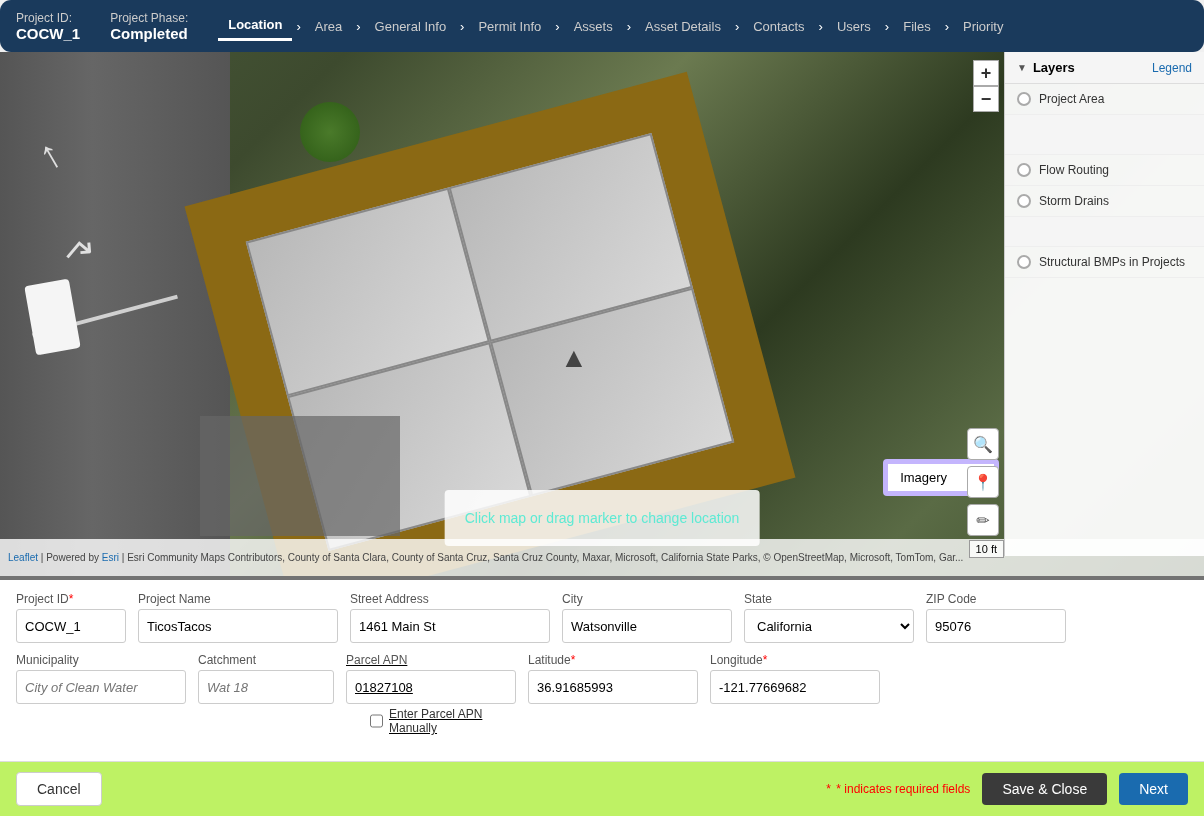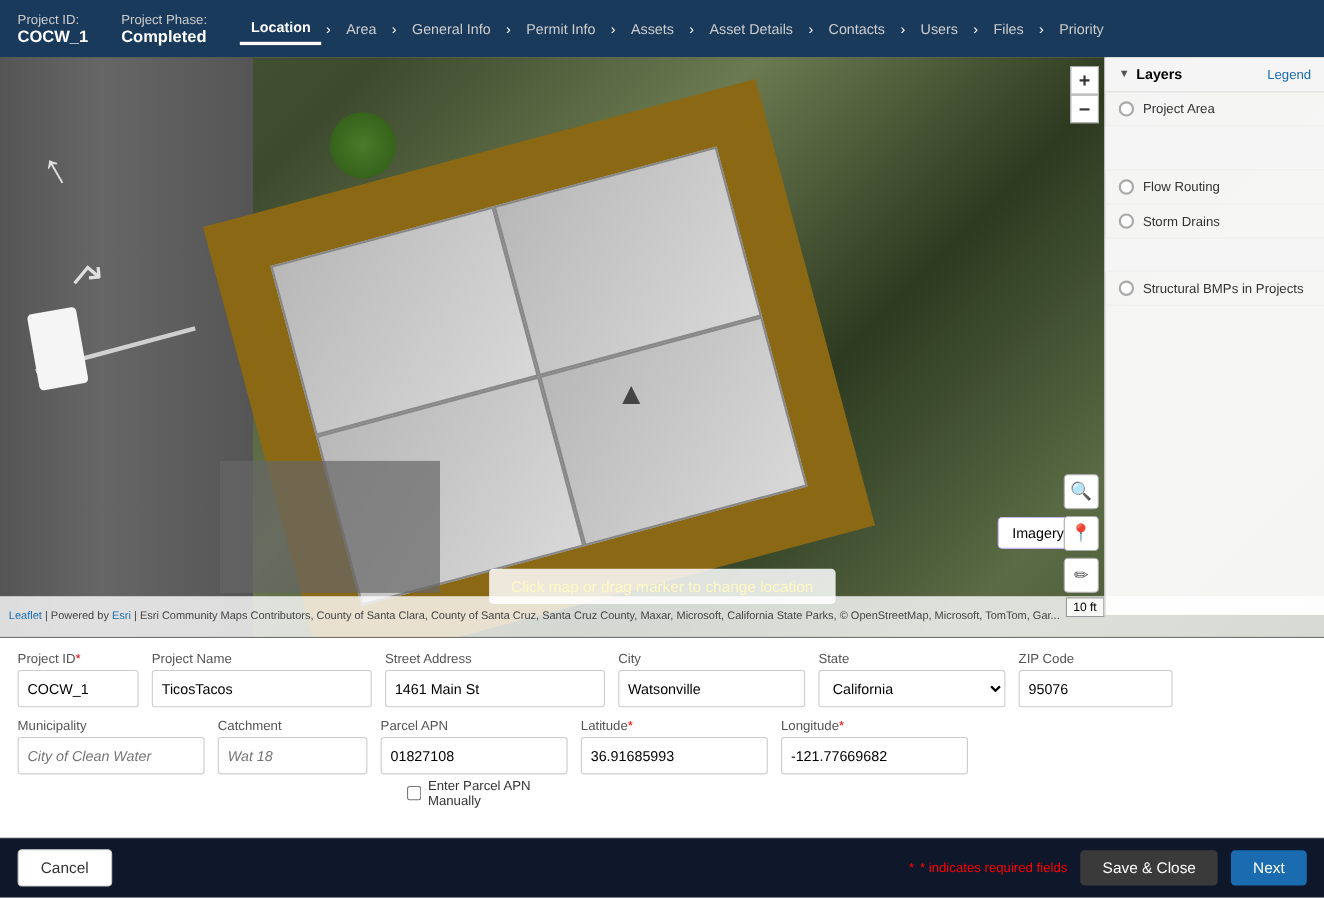--- a/index.html
+++ b/index.html
@@ -7,20 +7,21 @@
 
     
     .header {
       background: #1a3a5c;
       color: white;
       display: flex;
       align-items: center;
       padding: 0 16px;
       height: 52px;
       flex-shrink: 0;
+      border-radius: 11px;
     }
     .header-project-info {
       display: flex;
       gap: 30px;
       margin-right: 30px;
     }
     .header-project-info .label { font-size: 12px; color: #ccc; }
     .header-project-info .value { font-size: 15px; font-weight: bold; color: white; }
 
     
@@ -171,24 +172,24 @@
       border-radius: 50%;
     }
 
     
     .map-instruction {
       position: absolute;
       bottom: 30px;
       left: 50%;
       transform: translateX(-50%);
       background: rgba(255,255,255,0.85);
-      padding: 8px 20px;
+      padding: 20px 20px;
       border-radius: 4px;
       font-size: 14px;
-      color: #fef9c3;
+      color: #5eead4;
       font-weight: 500;
       white-space: nowrap;
       z-index: 20;
       text-align: center;
     }
 
     
     .map-attribution {
       position: absolute;
       bottom: 0;
@@ -312,36 +313,36 @@
       color: #333;
       font-weight: bold;
     }
 
     
     .imagery-dropdown {
       position: absolute;
       bottom: 80px;
       right: 205px;
       background: white;
-      border: 1px solid #c4b5fd;
+      border: 5px solid #c4b5fd;
       border-radius: 4px;
       padding: 6px 12px;
       display: flex;
       align-items: center;
-      gap: 6px;
+      gap: 22px;
       font-size: 13px;
       cursor: pointer;
       z-index: 30;
       white-space: nowrap;
     }
 
     
     .form-section {
       background: white;
-      border-top: 1px solid #737373;
+      border-top: 4px solid #737373;
       padding: 12px 16px;
       flex-shrink: 0;
     }
     .form-row {
       display: flex;
       gap: 12px;
       margin-bottom: 10px;
     }
     .form-field {
       display: flex;
@@ -364,39 +365,39 @@
     .form-field input.placeholder-style { color: #999; font-style: italic; }
 
     .field-project-id { width: 110px; }
     .field-project-name { width: 200px; }
     .field-street { width: 200px; }
     .field-city { width: 170px; }
     .field-state { width: 170px; }
     .field-zip { width: 140px; }
     .field-municipality { width: 170px; }
     .field-catchment { width: 136px; }
-    .field-parcel { width: 170px; }
+    .field-parcel { width: 170px; text-decoration: underline; }
     .field-lat { width: 170px; }
     .field-lon { width: 170px; }
 
     
     .checkbox-row {
       display: flex;
       align-items: center;
       gap: 6px;
       font-size: 12px;
       color: #333;
       margin-bottom: 4px;
       margin-left: 24px;
     }
     .checkbox-row input[type=checkbox] { width: 14px; height: 14px; }
 
     
     .footer {
-      background: #0f172a;
+      background: #bef264;
       border-top: 1px solid #ddd;
       display: flex;
       align-items: center;
       justify-content: space-between;
       padding: 10px 16px;
       flex-shrink: 0;
     }
     .footer-right {
       display: flex;
       align-items: center;

